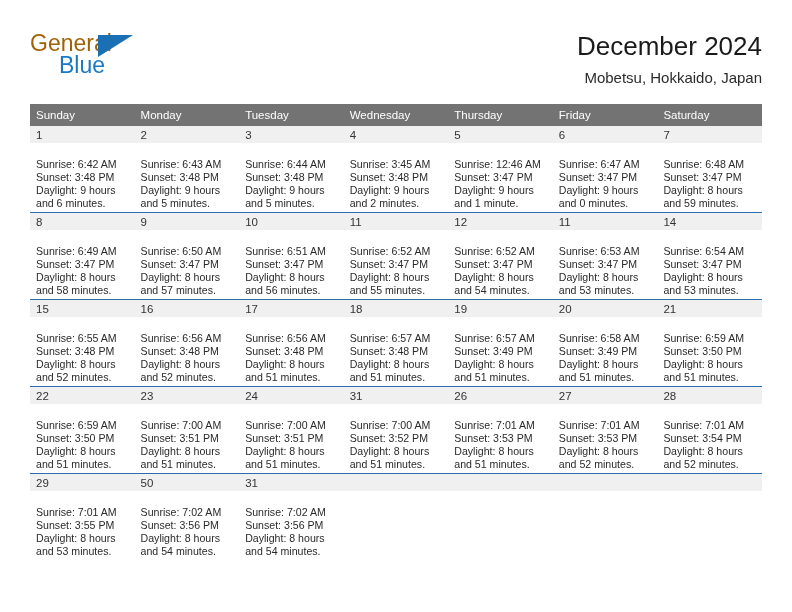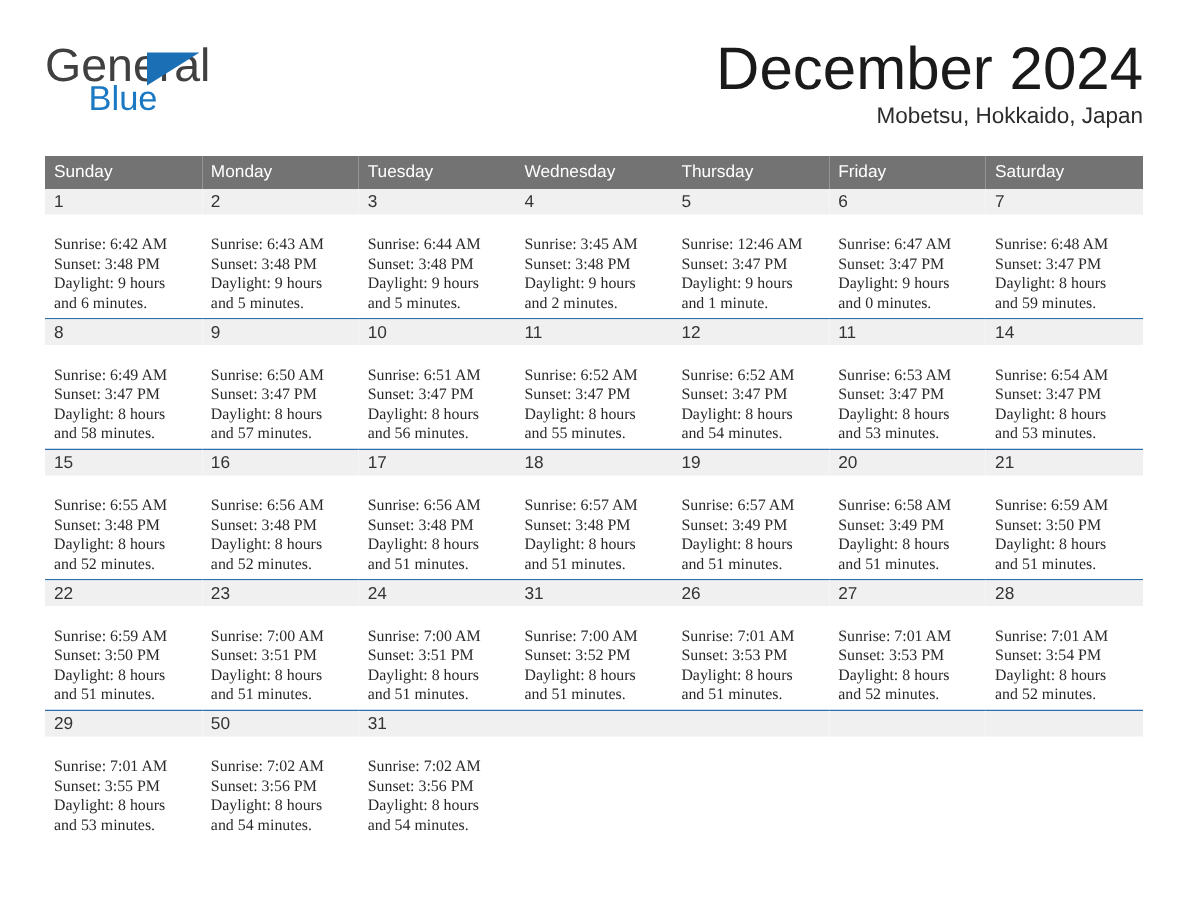--- a/index.html
+++ b/index.html
@@ -30,22 +30,22 @@
     height: 70px;
   }
   .logo {
     position: absolute;
     left: 0;
     top: 4px;
     width: 180px;
     height: 56px;
   }
   .logo-general {
-    font-size: 31px;
-    color: #404040;
+    font-size: 23px;
+    color: #a16207;
     letter-spacing: 0px;
     line-height: 23px;
     display: block;
     position: absolute;
     left: 0;
     top: 0;
   }
   .logo-blue {
     font-size: 23px;
     color: #1b79c4;
@@ -65,21 +65,21 @@
     border-bottom: 22px solid transparent;
   }
 
   .title-block {
     position: absolute;
     right: 0;
     top: 0;
     text-align: right;
   }
   .month-title {
-    font-size: 40px;
+    font-size: 26px;
     font-weight: normal;
     color: #1a1a1a;
     line-height: 36px;
     white-space: nowrap;
   }
   .location-subtitle {
     font-size: 15px;
     color: #2b2b2b;
     line-height: 20px;
     margin-top: 4px;
@@ -133,21 +133,20 @@
     box-sizing: border-box;
   }
   .daynum-strip.empty {
     color: transparent;
   }
   .detail {
     padding: 15px 5px 0 6px;
     font-size: 10.6px;
     line-height: 12.9px;
     color: #2a2a2a;
-    font-family: Liberation Serif, serif;
   }
   .detail div {
     white-space: nowrap;
   }
 </style>
 </head>
 <body>
 
 <div class="page">
 

